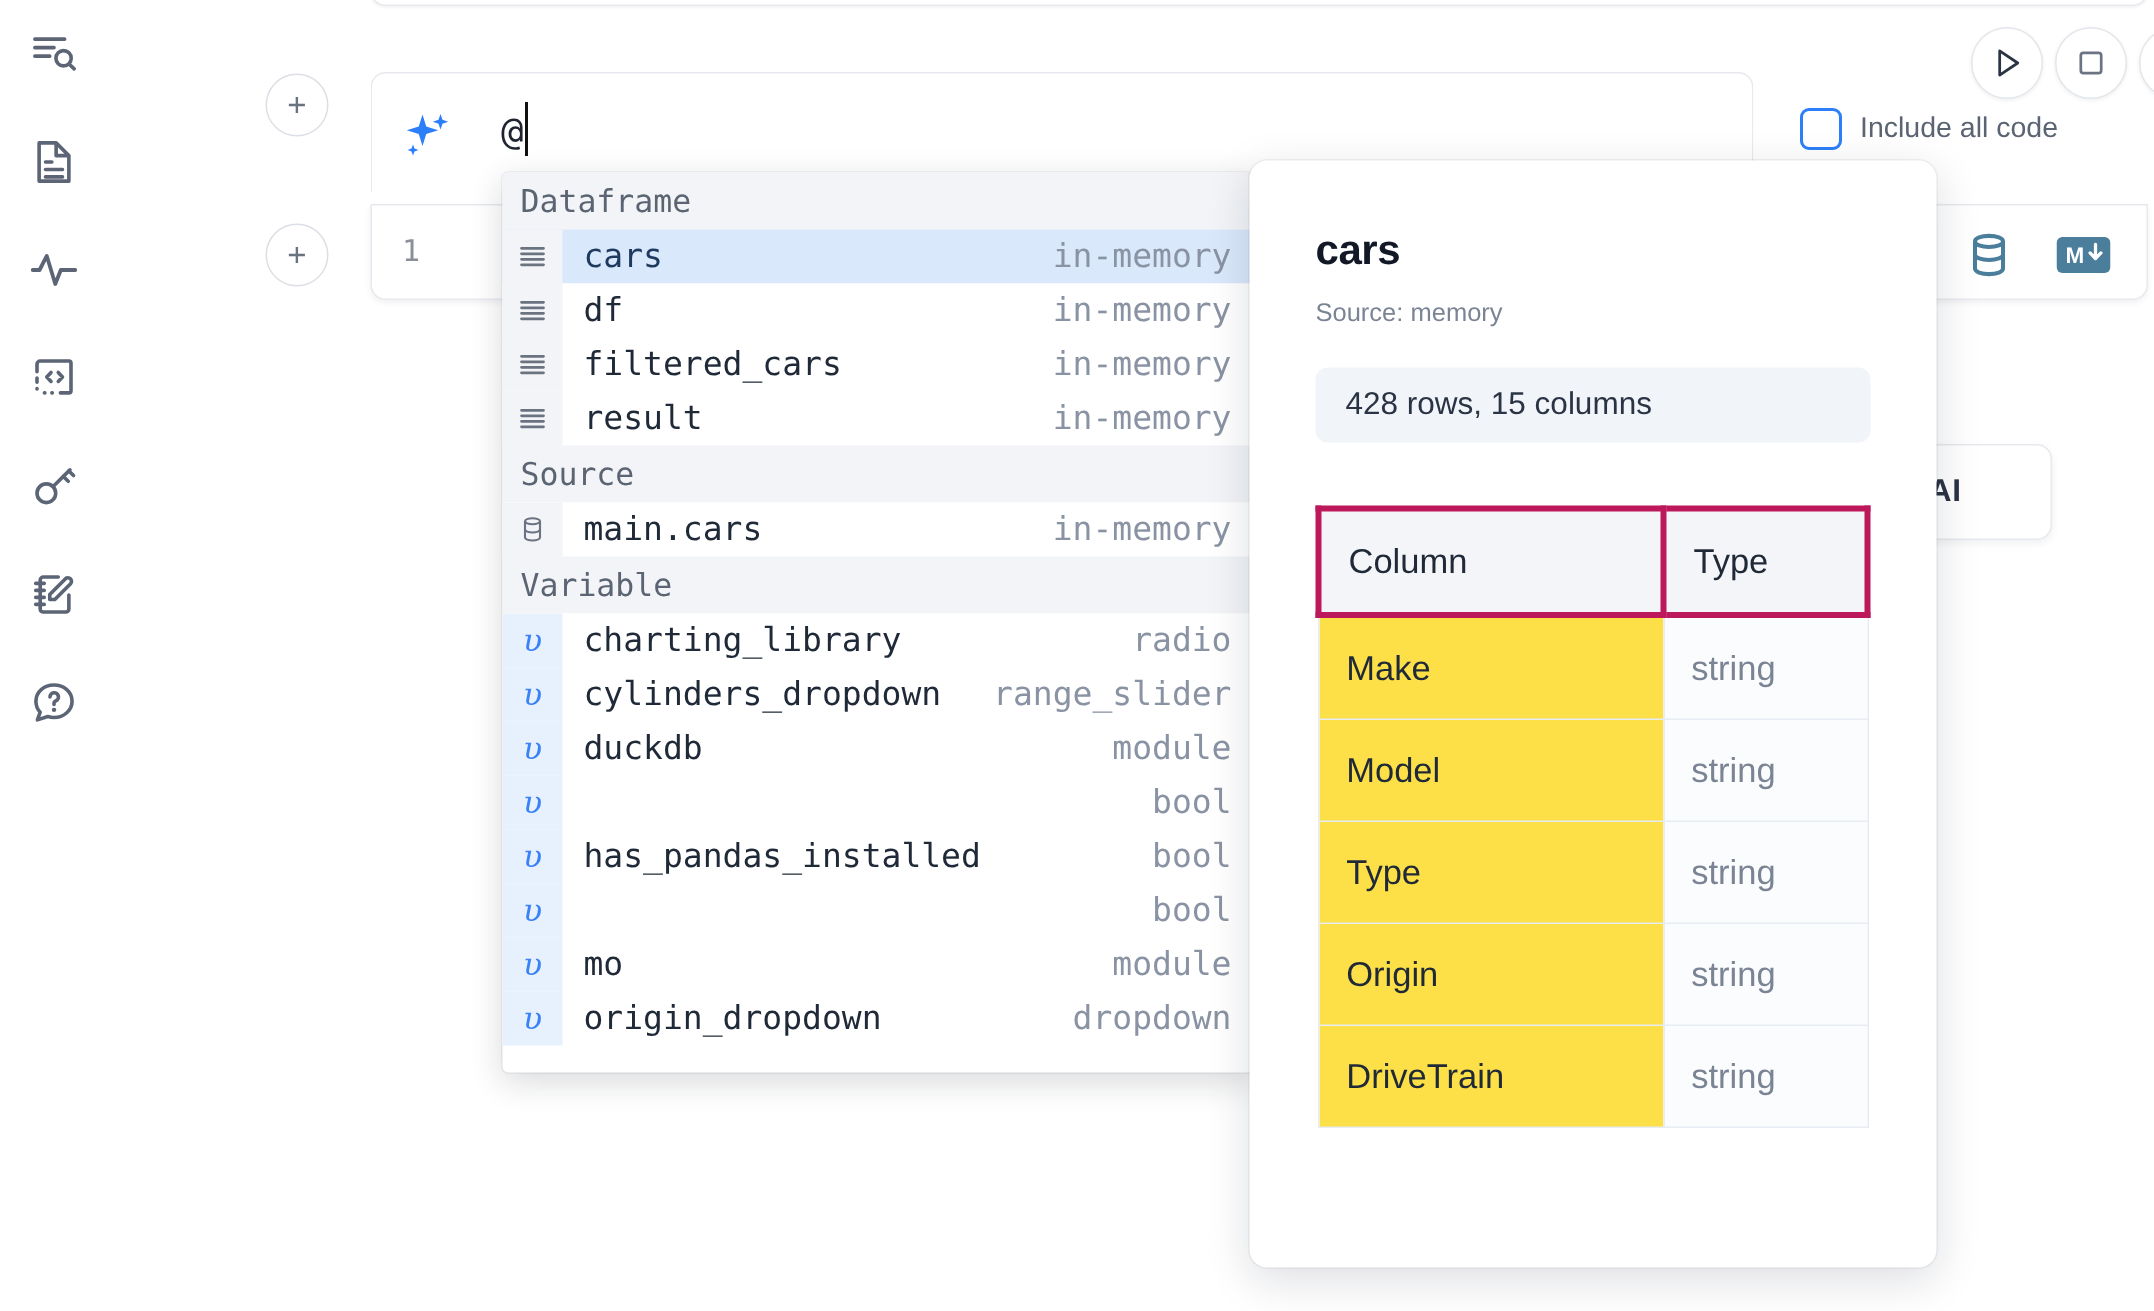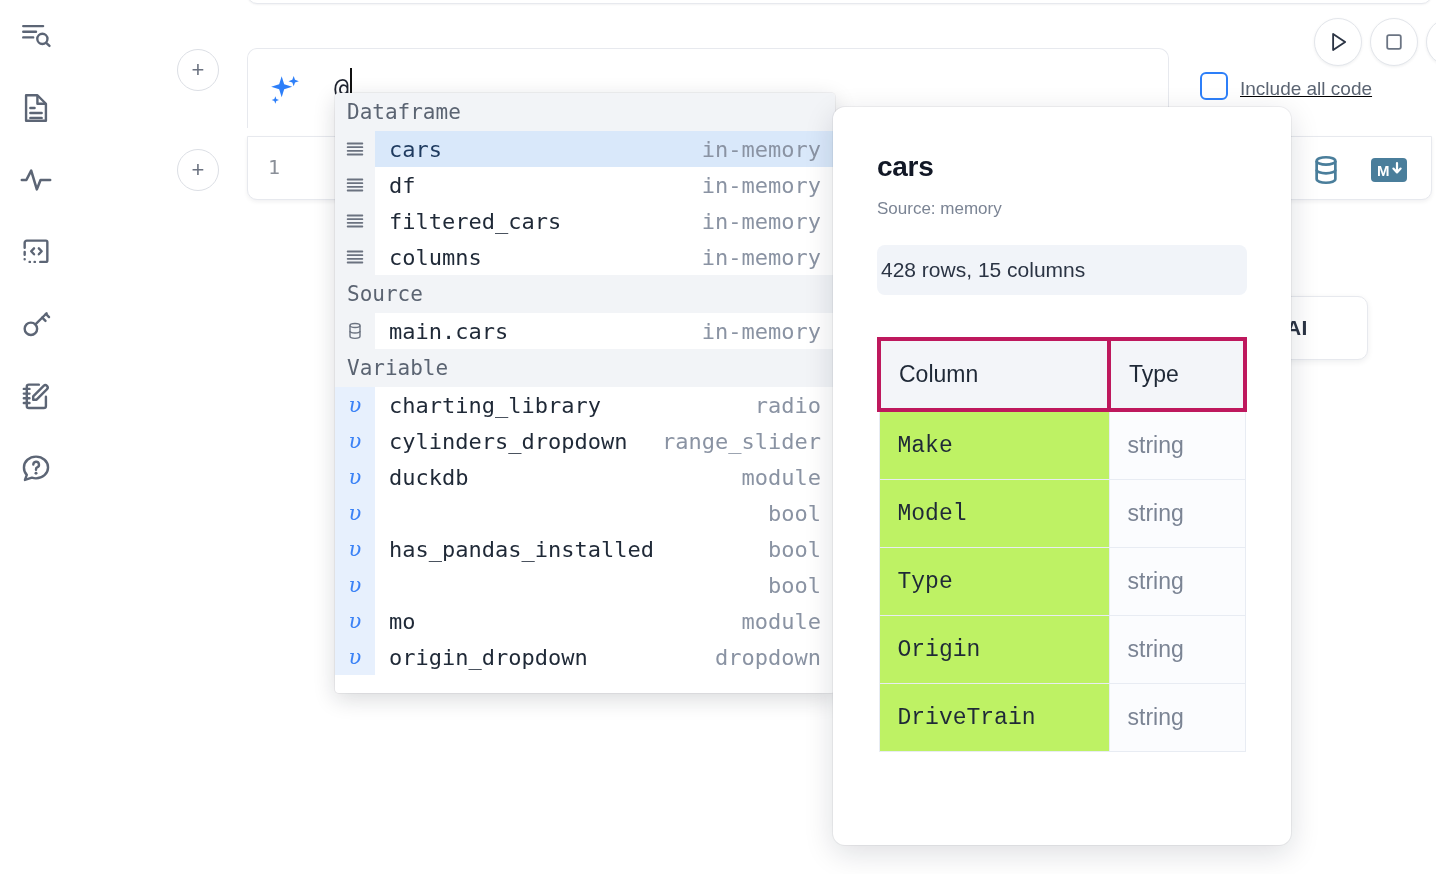--- a/index.html
+++ b/index.html
@@ -76,40 +76,40 @@
     display: flex; align-items: center; justify-content: center; cursor: pointer;
     box-shadow: 0 1px 3px rgba(16,24,40,.07);
   }
   .round-btn.run  { left: 1314px; top: 18px; }
   .round-btn.stop { left: 1370px; top: 18px; }
   .round-btn.more { left: 1426px; top: 18px; }
 
   
   .include-row {
     position: absolute; left: 1200px; top: 72px;
-    display: flex; align-items: flex-end; gap: 12px; text-decoration: underline;
+    display: flex; align-items: center; gap: 12px;
   }
   .chk {
     width: 28px; height: 28px; border: 2px solid #2d7ff9; border-radius: 6px; background: #fff;
     cursor: pointer;
   }
   .include-label { font-size: 19px; color: #5b6472; }
 
   
   .ai-card {
     position: absolute; left: 1258px; top: 296px; width: 110px; height: 64px;
     background: #fff; border: 1px solid #e7e9ee; border-radius: 10px;
     box-shadow: 0 2px 6px rgba(16,24,40,.07);
     display: flex; align-items: center; padding-left: 8px;
   }
   .ai-card span { font-size: 21px; font-weight: 700; color: #2b3444; letter-spacing: .5px; }
 
   
   .ac {
-    position: absolute; left: 335px; top: 93px; width: 500px; height: 600px;
+    position: absolute; left: 335px; top: 115px; width: 500px; height: 600px;
     background: #ffffff; border-radius: 4px;
     box-shadow: 0 6px 22px rgba(16,24,40,.16), 0 0 0 1px rgba(16,24,40,.05);
     overflow: hidden; z-index: 30;
   }
   .ac-group {
     height: 38px; background: #f2f4f7; color: #5b6472;
     font-family: "DejaVu Sans Mono", monospace; font-size: 21px;
     display: flex; align-items: center; padding-left: 12px;
   }
   .ac-row {
@@ -133,33 +133,33 @@
   .info {
     position: absolute; left: 833px; top: 107px; width: 458px; height: 738px;
     background: #fff; border-radius: 12px;
     box-shadow: 0 8px 30px rgba(16,24,40,.14), 0 0 0 1px rgba(16,24,40,.05);
     overflow: hidden; z-index: 40; padding: 44px 44px 0 44px;
   }
   .info-title { font-size: 28px; font-weight: 700; color: #121826; letter-spacing: -.3px; }
   .info-source { margin-top: 16px; font-size: 17px; color: #7b8494; }
   .info-pill {
     margin-top: 26px; height: 50px; background: #f1f4f9; border-radius: 8px;
-    display: flex; align-items: center; padding-left: 4px;
+    display: flex; align-items: center; padding-left: 20px;
     font-size: 21px; color: #2b3444;
   }
   .info-table { margin-top: 42px; width: 100%; border-collapse: collapse; }
   .info-table th {
     text-align: left; font-weight: 400; font-size: 23px; color: #1f2937;
     background: #f3f5f9; border: 4px solid #be185d; padding: 20px 0 20px 18px;
   }
   .info-table th:nth-child(2) { width: 136px; }
   .info-table td {
     border: 1px solid #e8ecf3; padding: 20px 0 20px 18px; font-size: 23px;
   }
-  .info-table td.col-name { font-family: Liberation Mono, monospace; color: #1f2937; background: #bef264; }
+  .info-table td.col-name { font-family: Liberation Sans, sans-serif; color: #1f2937; background: #fde047; }
   .info-table td.col-type { color: #7b8494; background: #fbfcfe; }
 </style>
 </head>
 <body>
 
 <div id="root">
 
   <div class="rail">
 
     <div class="rail-item" style="top:12px">
@@ -307,21 +307,21 @@
         </div>
         <div class="ac-name">filtered_cars</div>
         <div class="ac-type">in-memory</div>
       </div>
       <div class="ac-row">
         <div class="ac-gutter">
           <svg class="hamb" width="22" height="22" viewBox="0 0 24 24" stroke="#6b7280" stroke-width="2" stroke-linecap="round">
             <path d="M4 6h16M4 10h16M4 14h16M4 18h16"></path>
           </svg>
         </div>
-        <div class="ac-name">columns</div>
+        <div class="ac-name">result</div>
         <div class="ac-type">in-memory</div>
       </div>
       <div class="ac-group">Source</div>
       <div class="ac-row">
         <div class="ac-gutter">
           <svg width="20" height="22" viewBox="0 0 24 24" fill="none" stroke="#6b7280" stroke-width="1.7">
             <ellipse cx="12" cy="5.4" rx="6" ry="2.4"></ellipse>
             <path d="M6 5.4v13c0 1.33 2.69 2.4 6 2.4s6-1.07 6-2.4v-13"></path>
             <path d="M6 12c0 1.33 2.69 2.4 6 2.4s6-1.07 6-2.4"></path>
           </svg>

